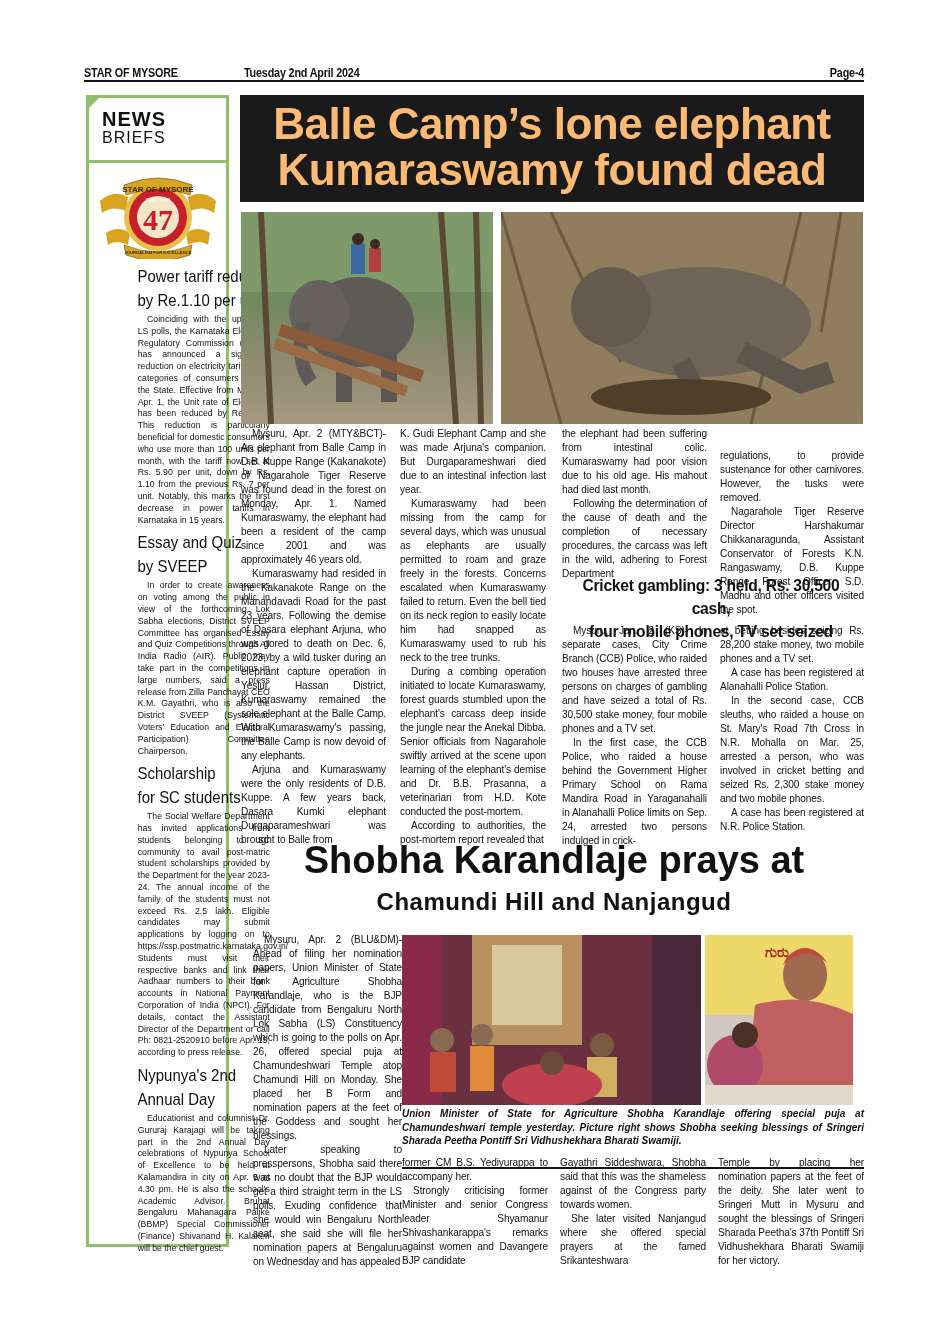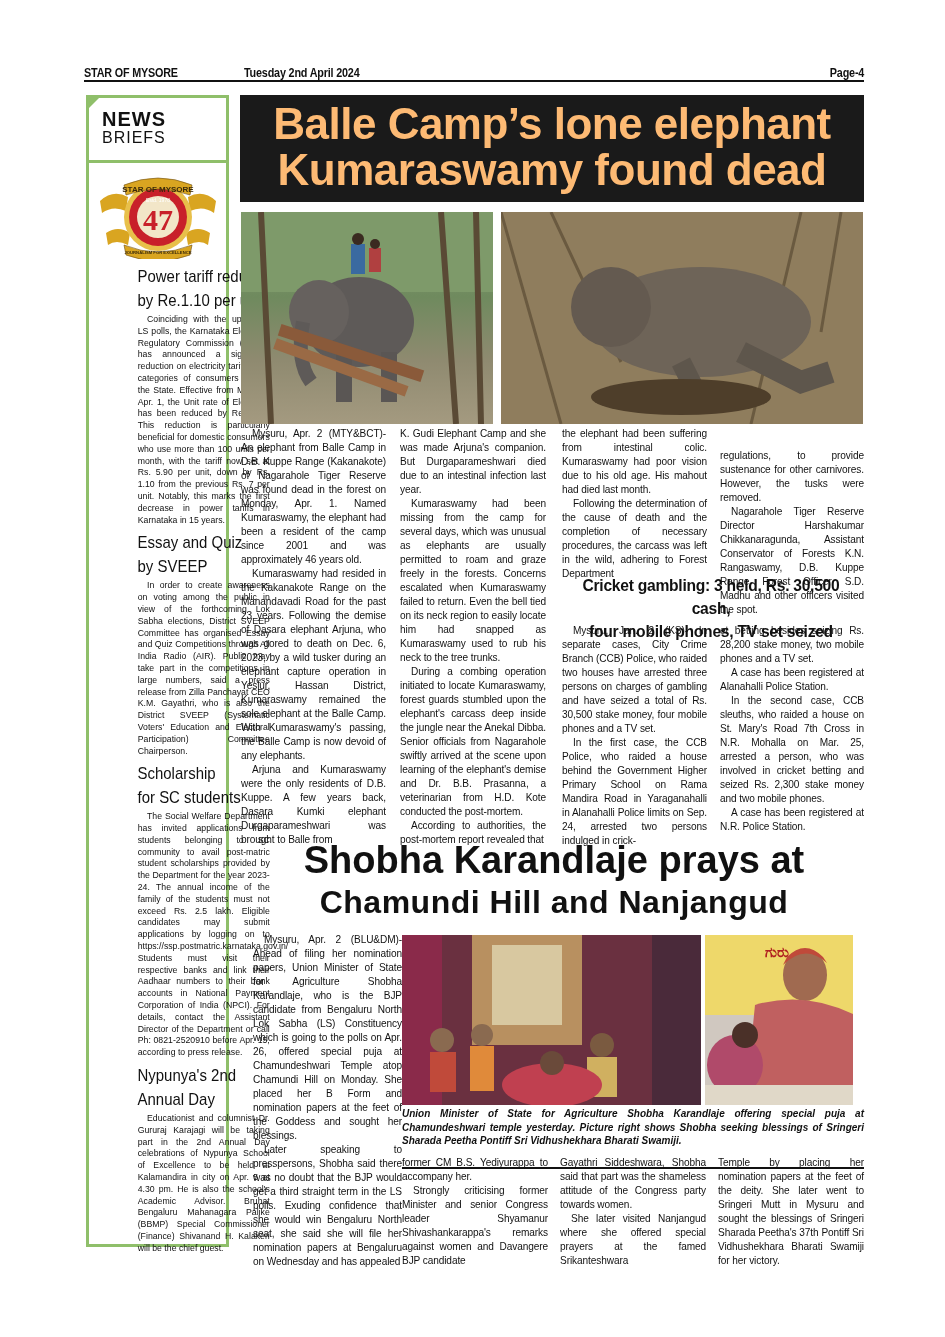--- a/index.html
+++ b/index.html
@@ -25,21 +25,21 @@
 
   
   .hl1{position:absolute;left:240px;top:95px;width:624px;height:107px;background:#1a1a1a;color:#fdba74;text-align:center;font-weight:bold;font-size:44px;line-height:46px;padding-top:6px;letter-spacing:-0.5px;}
   .photo{position:absolute;overflow:hidden;}
   .col{position:absolute;font-size:10.1px;line-height:14px;text-align:justify;letter-spacing:-0.1px;}
   .col p{text-indent:11px;}
   .col p.noind{text-indent:0;}
   .hl2{position:absolute;left:555px;top:574px;width:312px;text-align:center;font-weight:bold;font-size:17px;line-height:23px;letter-spacing:-0.3px;transform:scaleX(0.92);}
   .hl3{position:absolute;left:240px;top:838px;width:628px;text-align:center;font-weight:bold;}
   .hl3 .l1{font-size:38px;line-height:44px;}
-  .hl3 .l2{font-size:32px;line-height:40px;letter-spacing:0.5px;}
+  .hl3 .l2{font-size:24px;line-height:40px;letter-spacing:0.5px;}
   .caption{position:absolute;left:402px;top:1107px;width:462px;font-size:10px;line-height:13.5px;font-style:italic;font-weight:bold;text-align:justify;border-bottom:2px solid #111;padding-bottom:19px;}
 </style>
 </head>
 <body>
 
 <div class="runhead">
   <span class="rh-pub">STAR OF MYSORE</span>
   <span class="rh-date">Tuesday 2nd April 2024</span>
   <span class="rh-page">Page-4</span>
 </div>
@@ -216,18 +216,18 @@
 
 <div class="col" style="left:241px;top:933px;width:149px;margin-left:12px;">
   <p>Mysuru, Apr. 2 (BLU&amp;DM)- Ahead of filing her nomination papers, Union Minister of State for Agriculture Shobha Karandlaje, who is the BJP candidate from Bengaluru North Lok Sabha (LS) Constituency which is going to the polls on Apr. 26, offered special puja at Chamundeshwari Temple atop Chamundi Hill on Monday. She placed her B Form and nomination papers at the feet of the Goddess and sought her blessings.</p>
     <p>Later speaking to presspersons, Shobha said there was no doubt that the BJP would get a third straight term in the LS polls. Exuding confidence that she would win Bengaluru North seat, she said she will file her nomination papers at Bengaluru on Wednesday and has appealed</p>
 </div>
 <div class="col" style="left:402px;top:1156px;width:146px;">
   <p class="noind">former CM B.S. Yediyurappa to accompany her.</p>
     <p>Strongly criticising former Minister and senior Congress leader Shyamanur Shivashankarappa's remarks against women and Davangere BJP candidate</p>
 </div>
 <div class="col" style="left:560px;top:1156px;width:146px;">
-  <p class="noind">Gayathri Siddeshwara, Shobha said that part was the shameless attitude of the Congress party towards women.</p>
+  <p class="noind">Gayathri Siddeshwara, Shobha said that this was the shameless against of the Congress party towards women.</p>
     <p>She later visited Nanjangud where she offered special prayers at the famed Srikanteshwara</p>
 </div>
 <div class="col" style="left:718px;top:1156px;width:146px;">
   <p class="noind">Temple by placing her nomination papers at the feet of the deity. She later went to Sringeri Mutt in Mysuru and sought the blessings of Sringeri Sharada Peetha's 37th Pontiff Sri Vidhushekhara Bharati Swamiji for her victory.</p>
 </div>
 
 </body></html>

